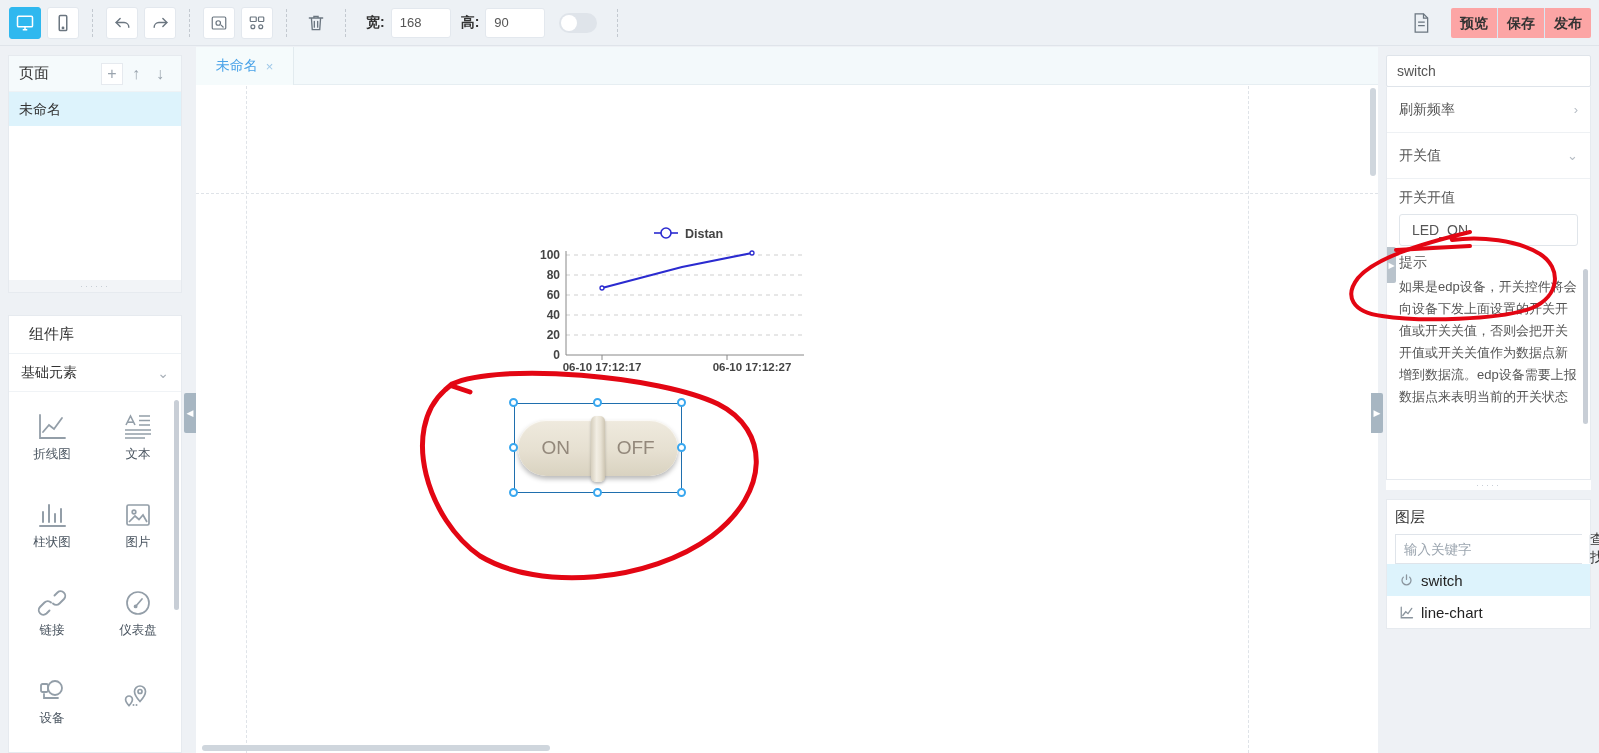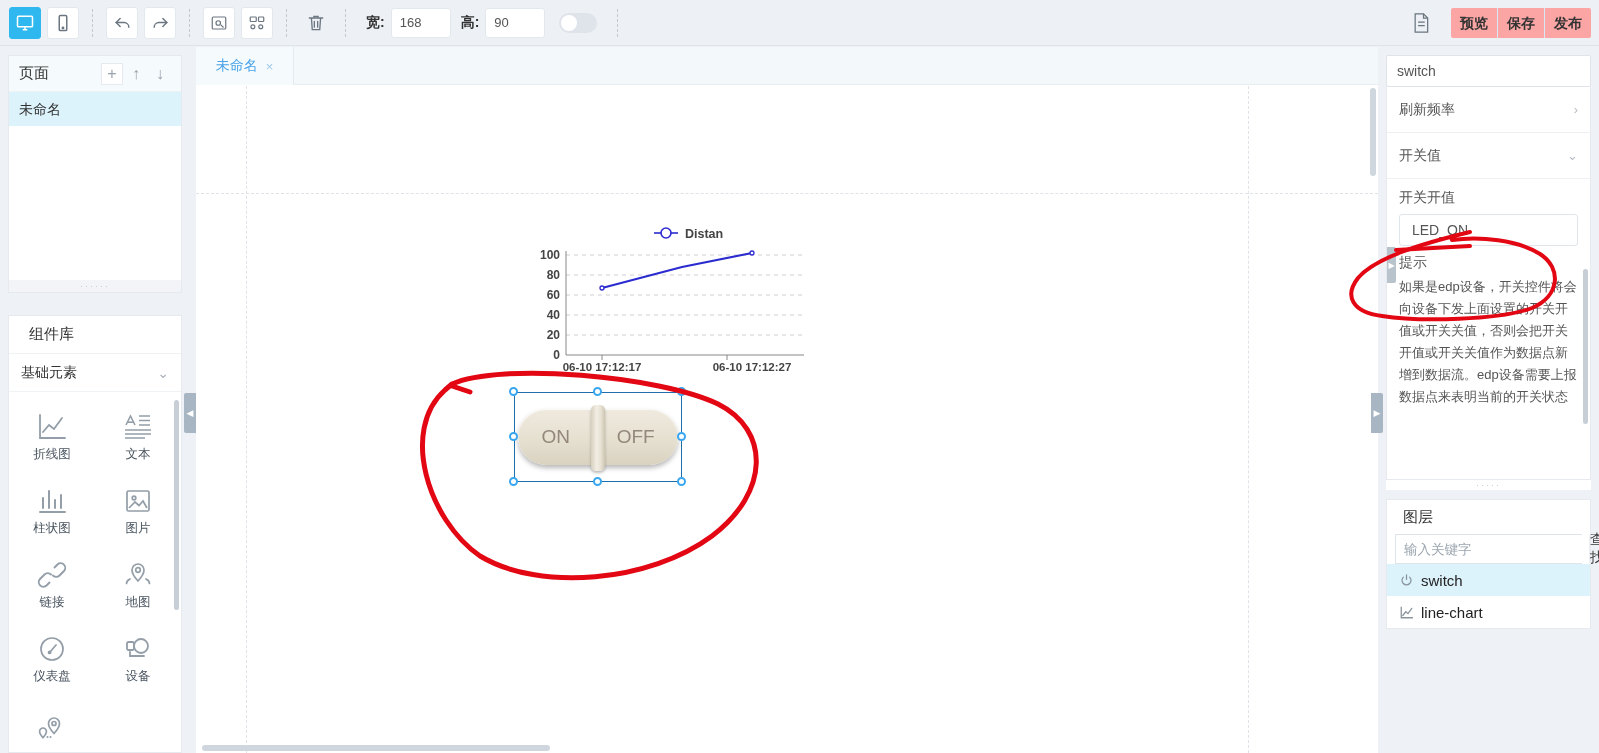--- a/index.html
+++ b/index.html
@@ -106,21 +106,21 @@
     height:38px; min-width:98px; display:flex; align-items:center; justify-content:center; gap:8px;
     background:#f5fbfc; border-right:1px solid #e2ebef; font-size:14px; color:#4aa3e8; cursor:pointer;
   }
   .tab .x { color:#9fc8e8; font-size:13px; }
   .canvas-wrap { position:absolute; left:0; top:39px; right:0; bottom:0; background:#fff; overflow:hidden; }
   .guide-v { position:absolute; top:0; bottom:0; width:0; border-left:1px dashed #dfe3e8; }
   .guide-h { position:absolute; left:0; right:0; height:0; border-top:1px dashed #dfe3e8; }
 
   
   .chart-w { position:absolute; left:306px; top:137px; width:312px; height:160px;font-weight:bold; }
-  .sw-w { position:absolute; left:318px; top:306px; width:168px; height:90px; }
+  .sw-w { position:absolute; left:318px; top:317px; width:168px; height:90px; }
   .sw-box { position:absolute; inset:0; border:1px solid #1f6fae; }
   .handle {
     position:absolute; width:9px; height:9px; border-radius:50%; background:#fff;
     border:2px solid #39a7ef; cursor:pointer;
   }
   .pill {
     position:absolute; left:50%; top:50%; transform:translate(-50%,-50%);
     width:160px; height:56px; border-radius:28px;
     background:linear-gradient(180deg,#efeade 0%,#e6e0d1 55%,#d9d2c0 100%);
     box-shadow:0 3px 5px rgba(0,0,0,0.28), inset 0 1px 1px rgba(255,255,255,0.8);
@@ -163,21 +163,21 @@
   }
   .r-tip-lbl { font-size:14px; color:#555; padding:4px 12px 2px; }
   .r-tip { font-size:13px; color:#555; line-height:22px; padding:2px 12px 8px; }
   .r-body-scroll { position:absolute; right:2px; top:182px; width:5px; height:155px; background:#c8ced6; border-radius:3px;}
   .r-side-handle { position:absolute; left:0; top:160px; width:9px; height:36px; background:#b9c3cc;
       color:#fff; font-size:8px; display:flex; align-items:center; justify-content:center; border-radius:0 2px 2px 0;}
   .r-grip { height:10px; display:flex; align-items:center; justify-content:center; color:#c2c9d1; font-size:9px;
       letter-spacing:2px; background:#fff; }
 
   .layer-card { margin-top:9px; background:#fff; border:1px solid #e6eaef; }
-  .layer-head { height:34px; display:flex; align-items:center; padding:0 16px; font-size:15px; color:#333; }
+  .layer-head { height:34px; display:flex; align-items:center; padding:0 8px; font-size:15px; color:#333; }
   .layer-search { display:flex; margin:0 8px; border:1px solid #dfe4ea; height:30px; }
   .layer-search input {
     flex:1; border:none; outline:none; padding:0 8px; font-size:13.5px; color:#555;
     font-family:"Liberation Sans",sans-serif;
   }
   .layer-search input::placeholder { color:#9aa4ae; }
   .layer-btn { width:54px; display:flex; align-items:center; justify-content:center;
      font-size:14px; color:#333; border-left:1px solid #eceff2; cursor:pointer; }
   .layer-item { height:32px; display:flex; align-items:center; gap:7px; padding:0 12px;
      font-size:15px; color:#222; cursor:pointer; }
@@ -324,28 +324,20 @@
             <path d="M6 22l6-6 4 3.5 4-4.5 4 7"></path>
           </svg>
           <span>图片</span>
         </div>
         <div class="lib-item">
           <svg width="30" height="30" viewBox="0 0 30 30" fill="none" stroke="#939ea8" stroke-width="1.9" stroke-linecap="round">
             <path d="M17.5 7.5l3-3a4.6 4.6 0 0 1 6.5 6.5l-4.5 4.5a4.6 4.6 0 0 1-6.5 0"></path>
             <path d="M12.5 22.5l-3 3a4.6 4.6 0 0 1-6.5-6.5l4.5-4.5a4.6 4.6 0 0 1 6.5 0"></path>
           </svg>
           <span>链接</span>
-        </div>
-        <div class="lib-item">
-          <svg width="30" height="30" viewBox="0 0 30 30" fill="none" stroke="#939ea8" stroke-width="1.7" stroke-linecap="round">
-            <path d="M15 4a6 6 0 0 1 6 6c0 4.5-6 11-6 11S9 14.5 9 10a6 6 0 0 1 6-6z"></path>
-            <circle cx="15" cy="10" r="2.3"></circle>
-            <path d="M7 19c-2 1-3.5 3-3.5 4.5M23 19c2 1 3.5 3 3.5 4.5"></path>
-          </svg>
-          <span>地图</span>
         </div>
         <div class="lib-item">
           <svg width="30" height="30" viewBox="0 0 30 30" fill="none" stroke="#939ea8" stroke-width="1.7" stroke-linecap="round">
             <circle cx="15" cy="15" r="11"></circle>
               <path d="M19 11l-6 7"></path>
               <circle cx="12.6" cy="18.4" r="1.1" fill="#939ea8"></circle>
           </svg>
           <span>仪表盘</span>
         </div>
         <div class="lib-item">

